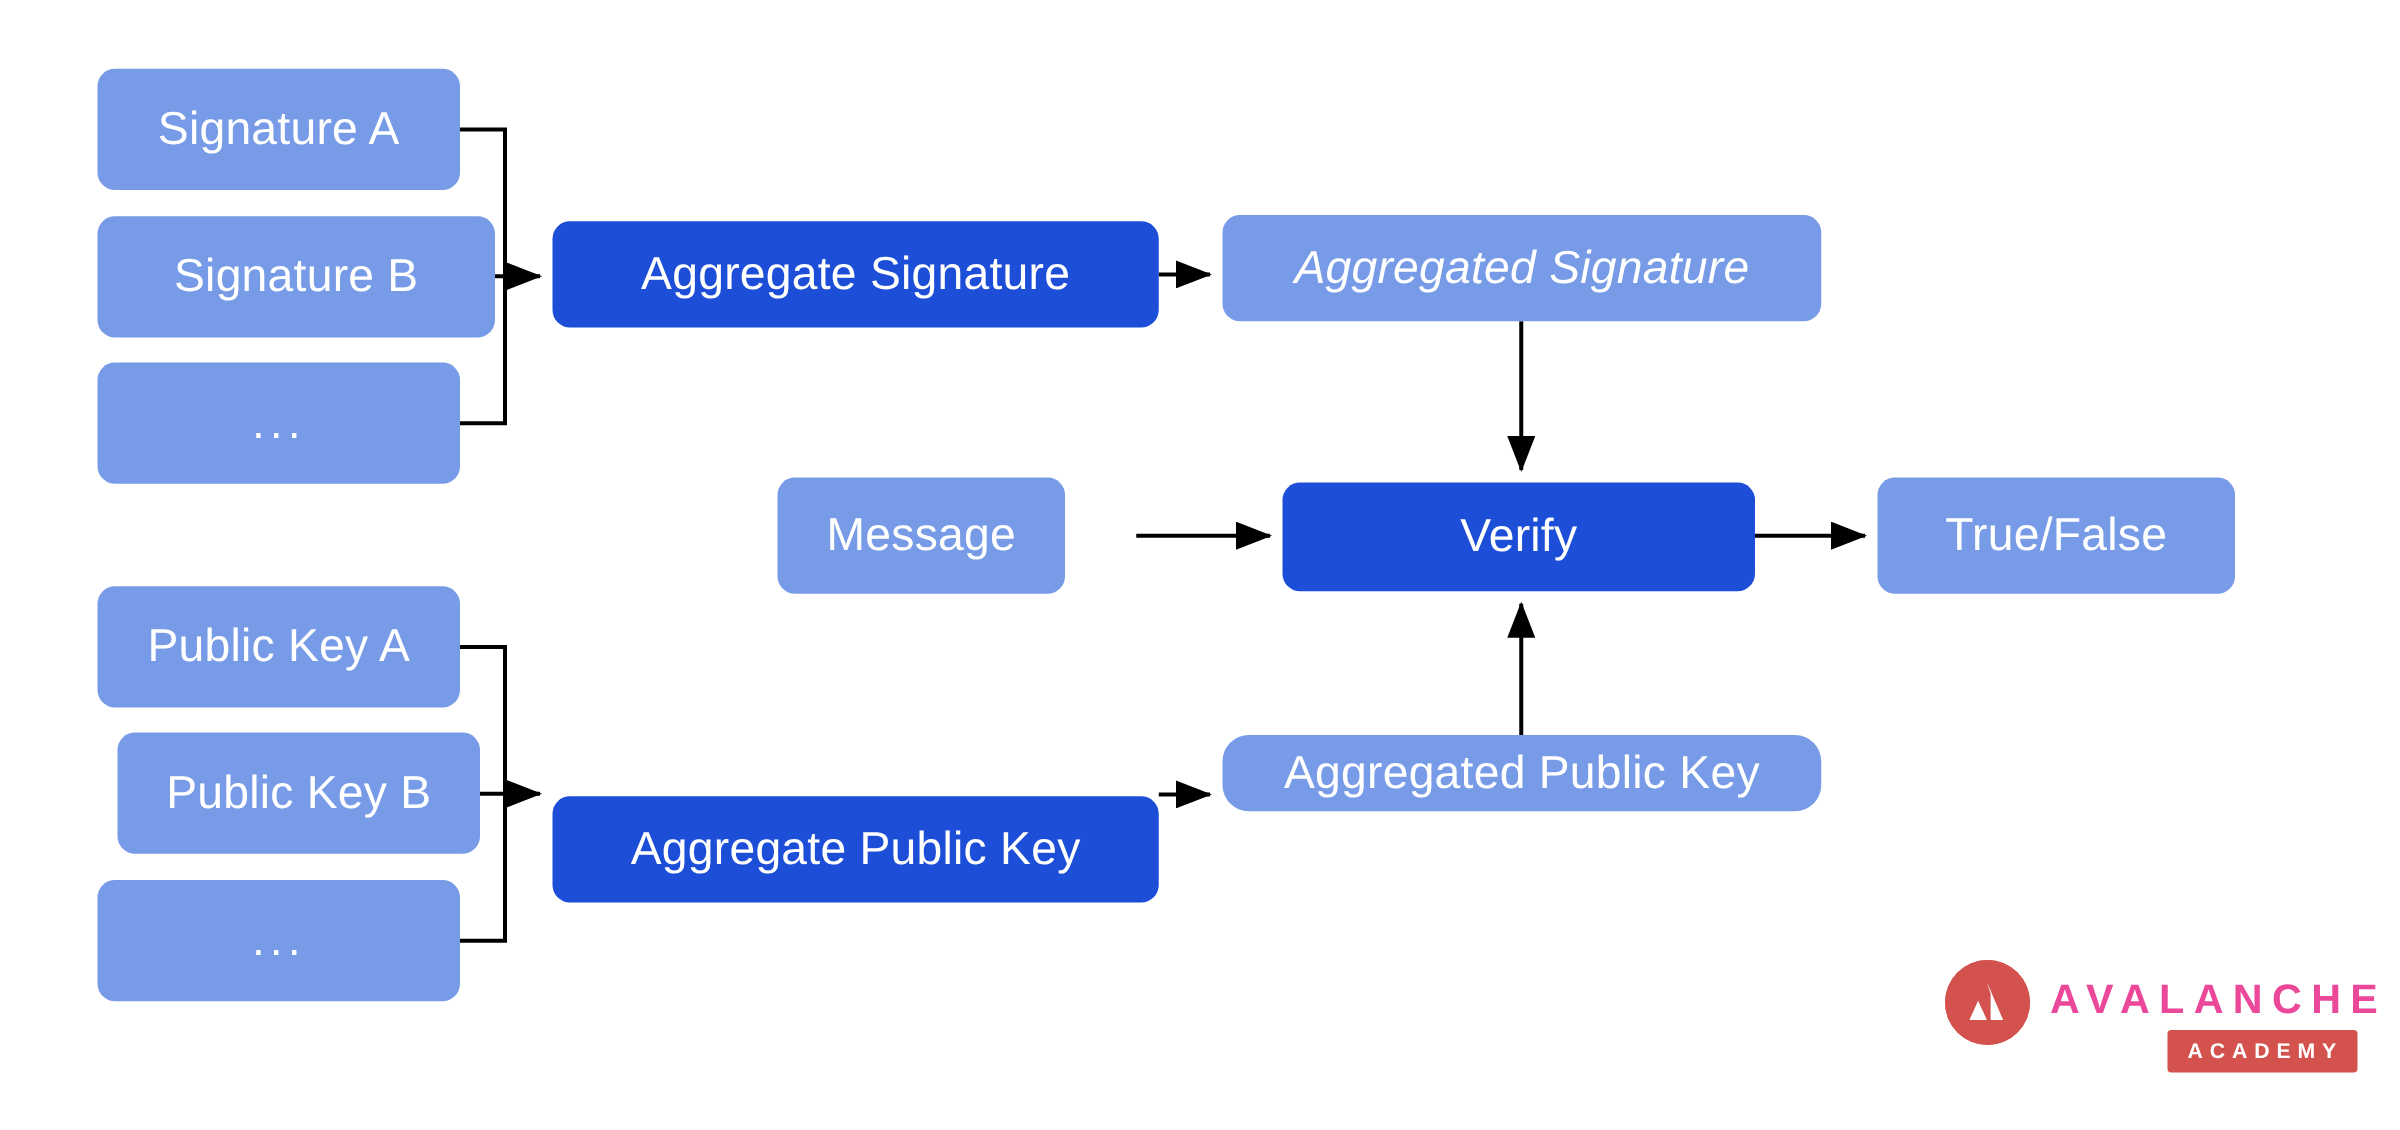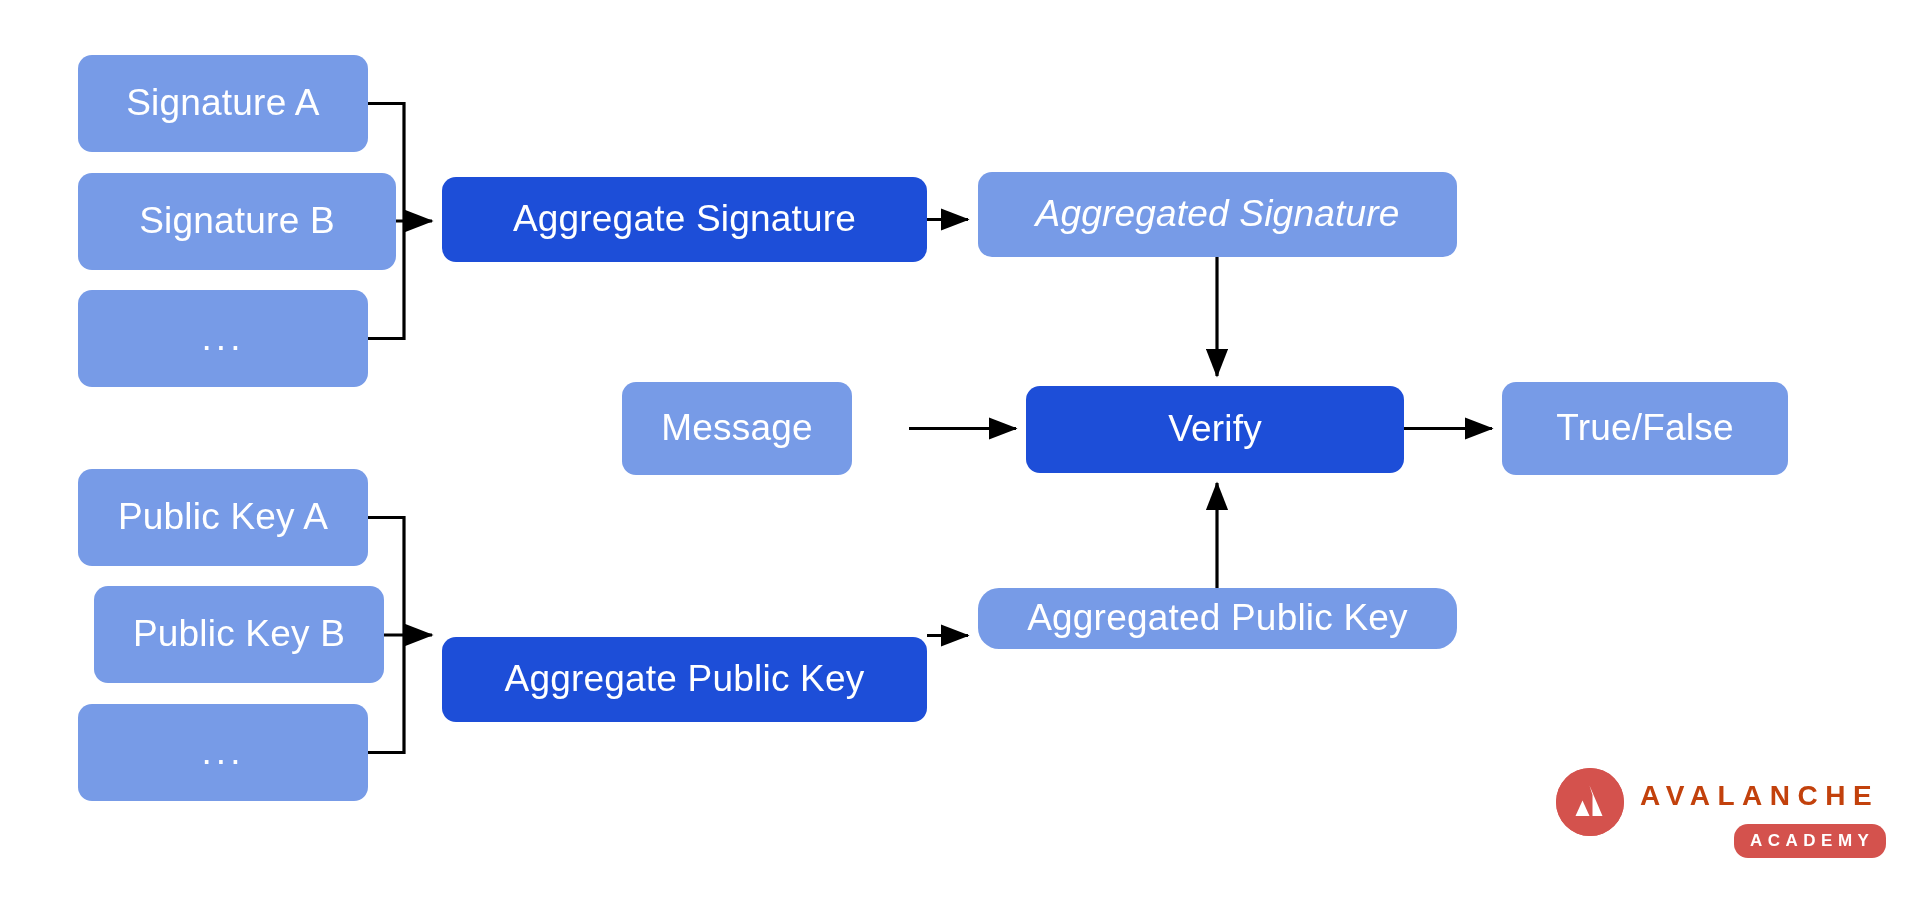--- a/index.html
+++ b/index.html
@@ -63,37 +63,37 @@
     width: 68px;
     height: 68px;
     border-radius: 50%;
     background: #D4524D;
   }
   #logo-mark svg { display: block; }
   #logo-wordmark {
     position: absolute;
     left: 84px;
     top: 14px;
-    font-size: 28px;
+    font-size: 33px;
     font-weight: bold;
     letter-spacing: 7.5px;
-    color: #c2410c;
+    color: #ec4899;
     white-space: nowrap;
   }
   #logo-academy {
     position: absolute;
     left: 178px;
     top: 58px;
     background: #D4524D;
     color: #ffffff;
     font-size: 17px;
     font-weight: bold;
     letter-spacing: 5.5px;
     padding: 7px 12px 7px 16px;
-    border-radius: 14px;
+    border-radius: 3px;
     white-space: nowrap;
   }
 </style>
 </head>
 <body>
 
 <div id="stage">
 
   <svg id="edges" viewBox="0 0 1920 904" xmlns="http://www.w3.org/2000/svg">
     <defs>

